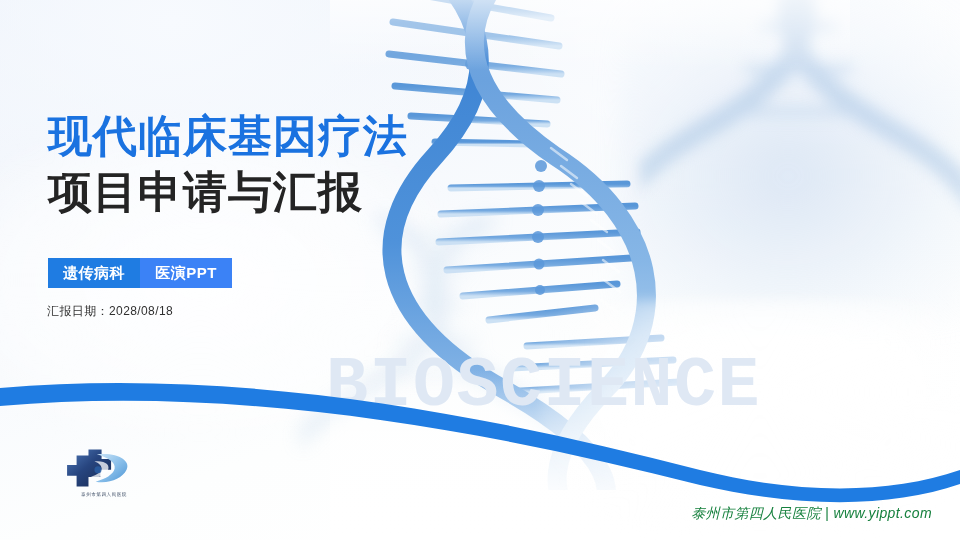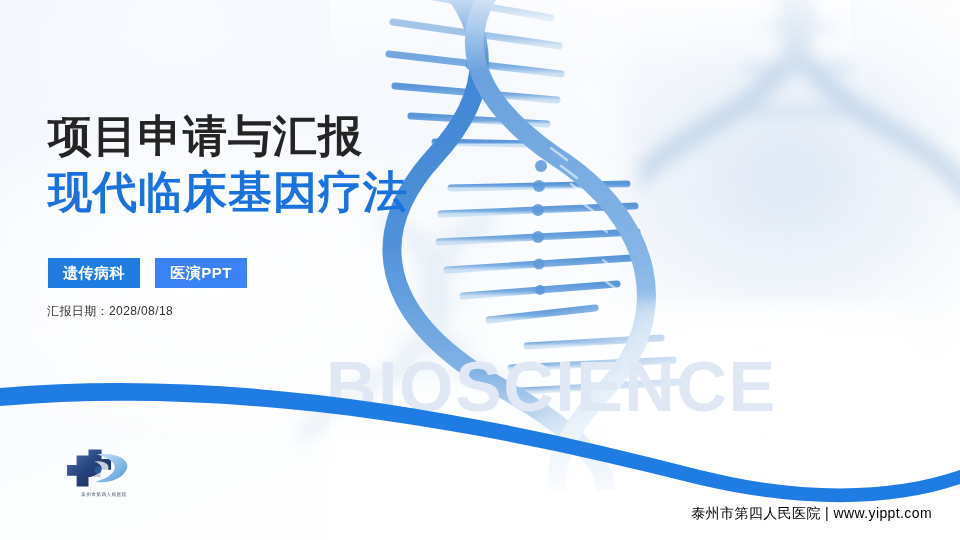--- a/index.html
+++ b/index.html
@@ -79,20 +79,21 @@
     left: 326px;
     top: 352px;
     width: 620px;
     font-size: 70px;
     font-weight: bold;
     letter-spacing: 1.5px;
     color: #dfe8f4;
     line-height: 1;
     white-space: nowrap;
     user-select: none;
+    font-family: Liberation Mono, monospace;
   }
 
   
   .wave {
     position: absolute;
     left: 0; top: 0;
     width: 960px; height: 540px;
   }
 
   
@@ -110,21 +111,20 @@
     white-space: nowrap;
   }
   .title-line.one { color: #1a72e0; }
   .title-line.two { color: #242424; }
 
   .badges {
     position: absolute;
     left: 48px;
     top: 258px;
     display: flex;
-    gap: 15px;
   }
   .badge {
     height: 30px;
     min-width: 92px;
     padding: 0 13px;
     display: flex;
     align-items: center;
     justify-content: center;
     color: #ffffff;
     font-size: 15px;
@@ -165,23 +165,24 @@
     white-space: nowrap;
     transform: scale(1);
   }
 
   
   .footer {
     position: absolute;
     right: 28px;
     top: 505px;
     font-size: 14px;
-    color: #000000;
+    color: #15803d;
     letter-spacing: 0.4px;
     white-space: nowrap;
+    font-style: italic;
   }
 </style>
 </head>
 <body>
 
 <div id="slide">
 
   <div class="bg-base"></div>
   <div class="bg-soft-right"></div>
   <div class="bg-haze-left"></div>
@@ -298,22 +299,22 @@
   <div class="bg-soft-bottom"></div>
 
   <div class="watermark">BIOSCIENCE</div>
 
   <svg class="wave" viewBox="0 0 960 540">
     <path d="M0 388 C230 368, 470 410, 700 470 C800 495, 890 494, 960 470
              L960 484 C890 508, 800 508, 700 485 C470 426, 230 386, 0 406 Z" fill="#1f7ce2"></path>
   </svg>
 
   <div class="title-block">
+    <div class="title-line one">现代临床基因疗法</div>
     <div class="title-line two">项目申请与汇报</div>
-    <div class="title-line one">现代临床基因疗法</div>
   </div>
 
   <div class="badges">
     <div class="badge primary">遗传病科</div>
     <div class="badge dark">医演PPT</div>
   </div>
 
   <div class="date-line">汇报日期：2028/08/18</div>
 
   <div class="logo-wrap">

